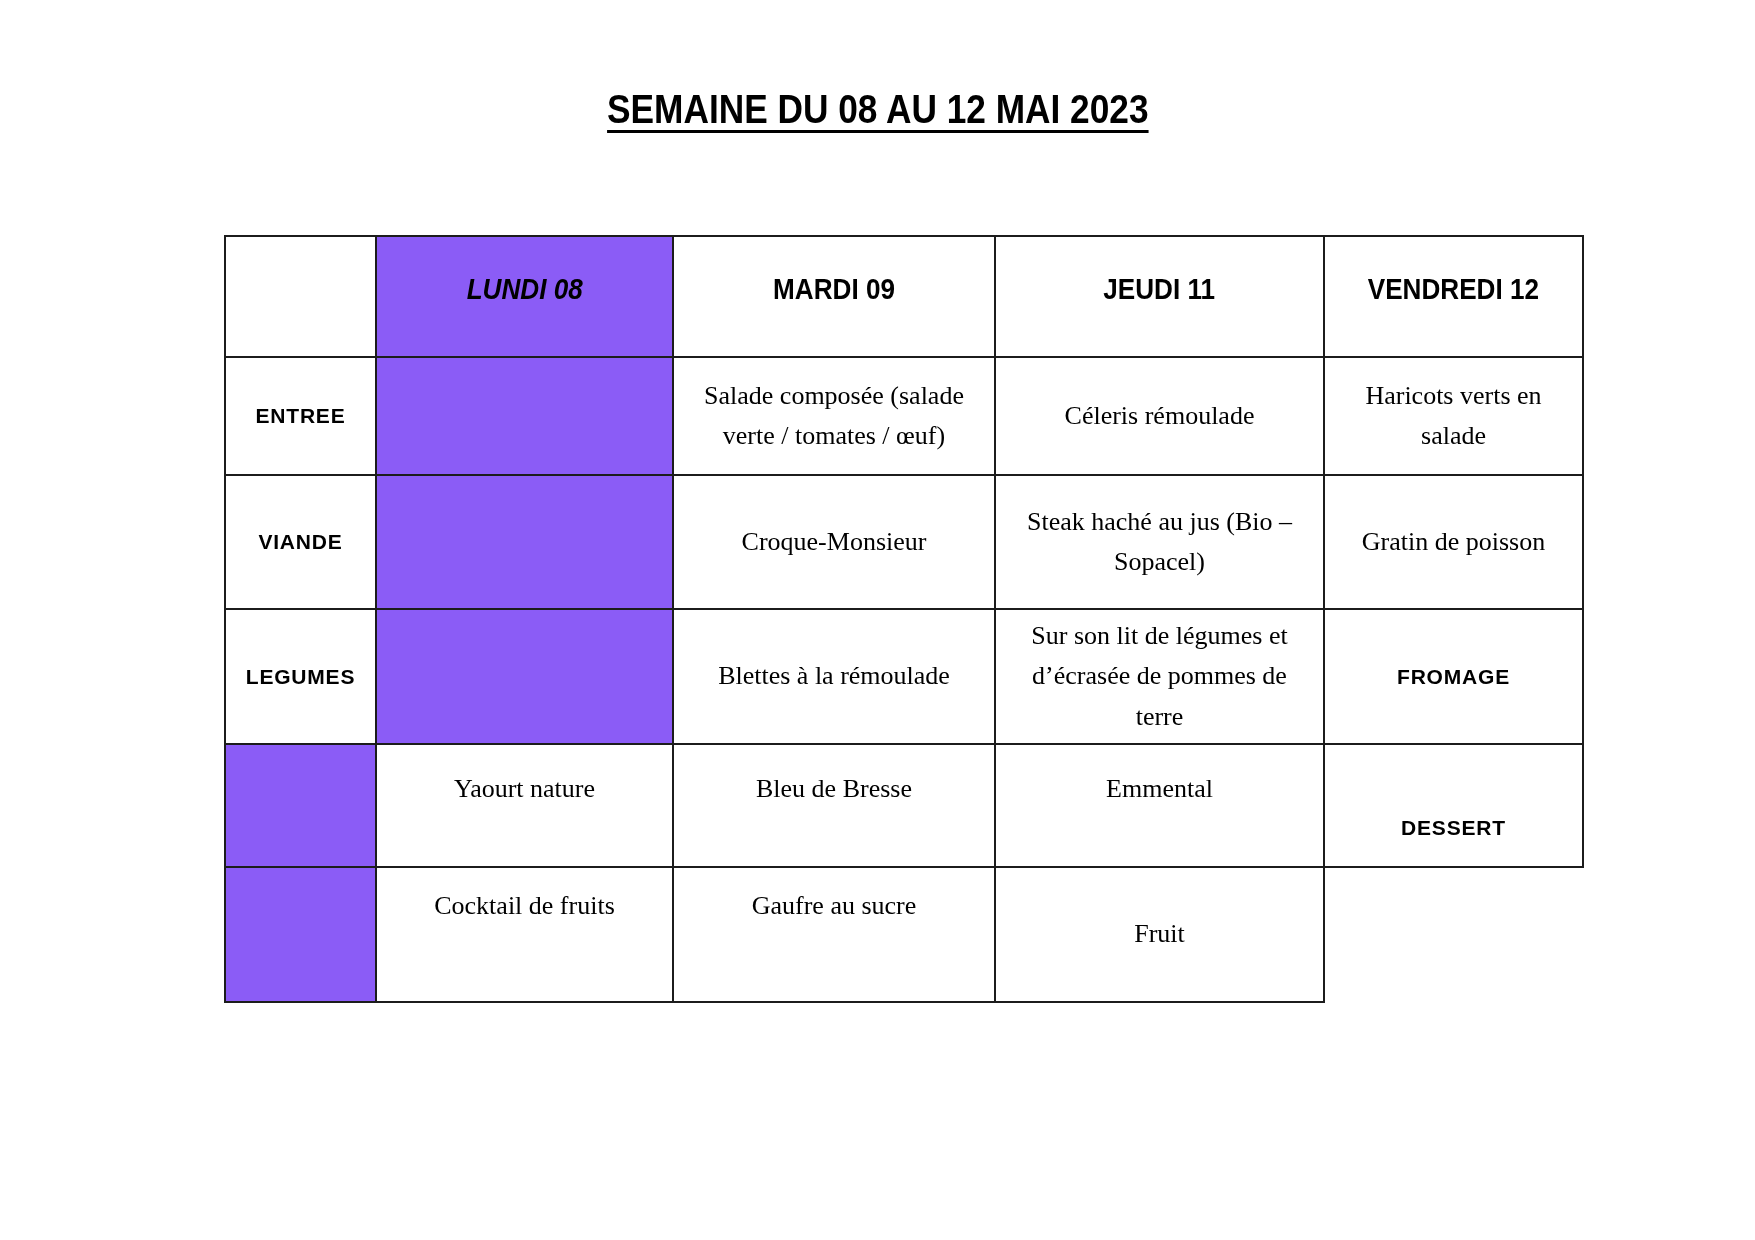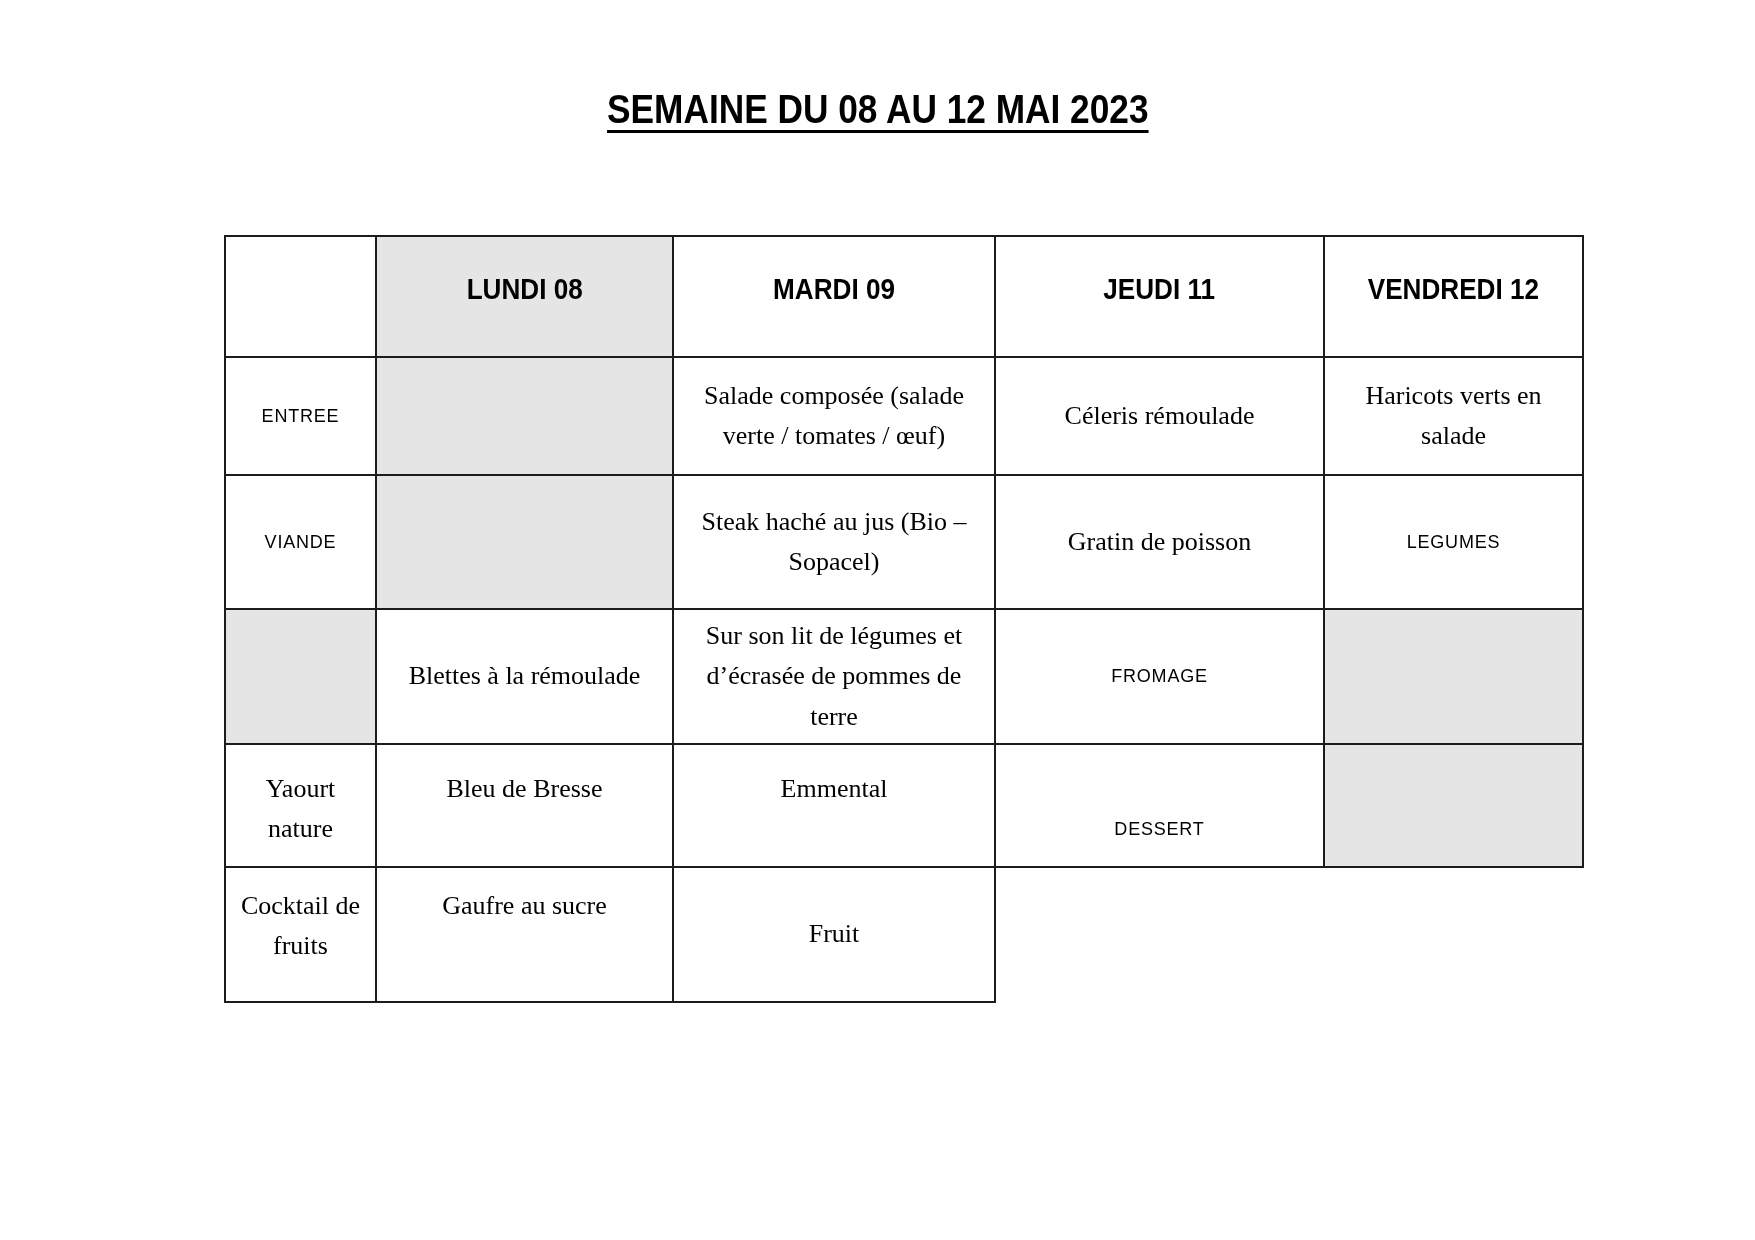--- a/index.html
+++ b/index.html
@@ -52,33 +52,33 @@
     border-right: 2px solid #1c1c1c;
     border-bottom: 2px solid #1c1c1c;
     display: flex;
     flex-direction: column;
     justify-content: center;
     align-items: center;
     text-align: center;
     padding: 0 10px;
     background: #ffffff;
   }
-  .cell.gray { background: #e5e5e5; }
+  .cell.gray { background: #8b5cf6; font-style: italic; }
   .header-cell { padding-bottom: 16px; }
   .day {
     display: inline-block;
     font-weight: 700;
     font-size: 30px;
     transform: scaleX(0.87);
     transform-origin: center;
     white-space: nowrap;
   }
   .row-label {
-    font-weight: 400;
-    font-size: 18px;
+    font-weight: 700;
+    font-size: 21px;
     letter-spacing: 0.8px;
     white-space: nowrap;
     text-align: center;
   }
   .label-low { justify-content: flex-end; padding-bottom: 26px; }
   .dish {
     font-family: "Liberation Serif", "DejaVu Serif", serif;
     font-size: 26px;
     line-height: 1.55;
   }
@@ -124,20 +124,23 @@
     </div>
     <div class="cell">
       <span class="dish">Haricots verts en salade</span>
     </div>
 
     <div class="cell">
       <span class="row-label">VIANDE</span>
     </div>
     <div class="cell gray"></div>
     <div class="cell">
+      <span class="dish">Croque-Monsieur</span>
+    </div>
+    <div class="cell">
       <span class="dish">Steak haché au jus (Bio – Sopacel)</span>
     </div>
     <div class="cell">
       <span class="dish">Gratin de poisson</span>
     </div>
 
     <div class="cell">
       <span class="row-label">LEGUMES</span>
     </div>
     <div class="cell gray"></div>

